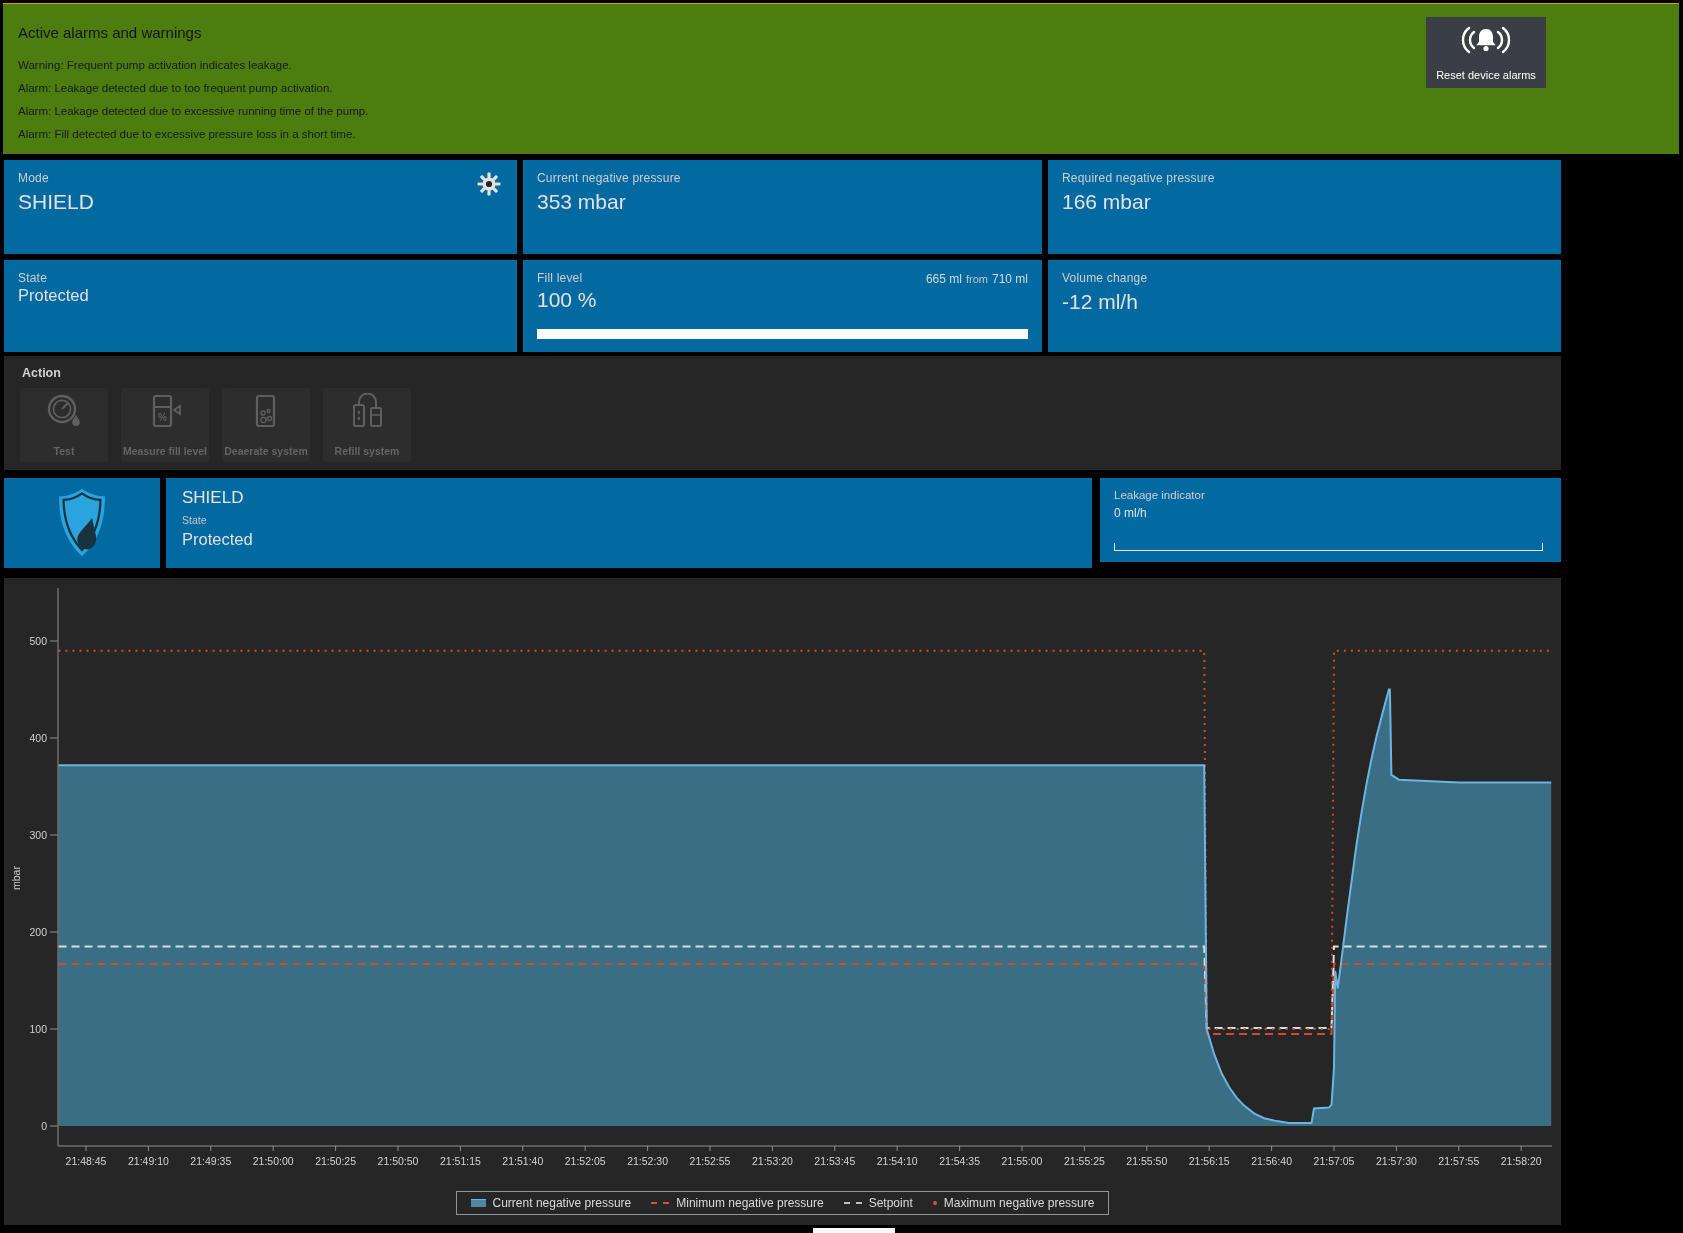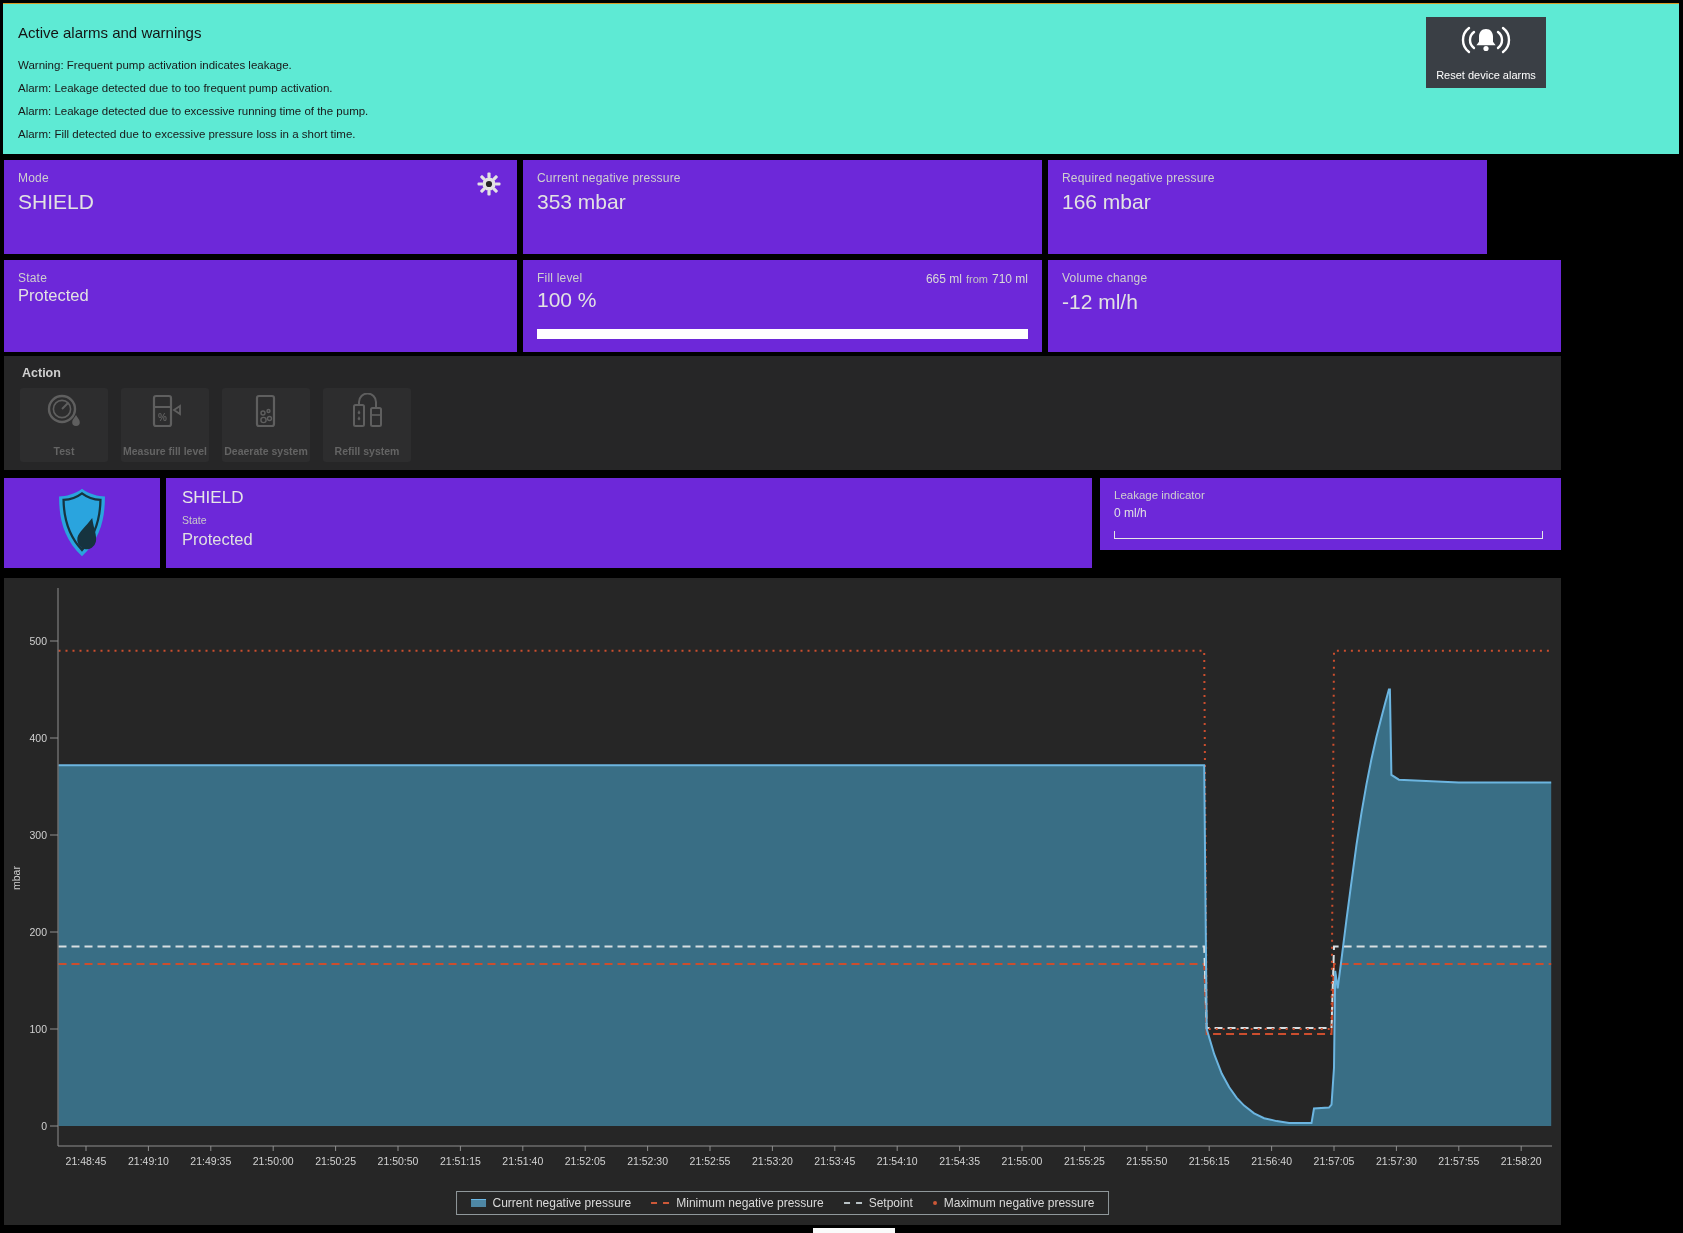--- a/index.html
+++ b/index.html
@@ -2,26 +2,26 @@
 <html><head>
 <meta charset="utf-8">
 <style>
   * { margin:0; padding:0; box-sizing:border-box; }
   html,body { background:#000; }
   body {
     width:1683px; height:1233px; position:relative; overflow:hidden;
     font-family:"Liberation Sans", sans-serif; color:#ddd;
   }
   .abs { position:absolute; }
-  .card { position:absolute; background:#6d28d9; }
+  .card { position:absolute; background:#0369a1; }
   .card-label { position:absolute; left:14px; top:11px; font-size:12px; color:#cfcfcf; letter-spacing:.2px; }
   .card-value { position:absolute; left:14px; top:30px; font-size:21px; font-weight:300; color:#e2e2e2; }
 
   
-  #banner { position:absolute; left:3px; top:3px; width:1676px; height:151px; background:#5eead4; border-top:1px solid #d79a25; }
+  #banner { position:absolute; left:3px; top:3px; width:1676px; height:151px; background:#4d7c0f; border-top:1px solid #d79a25; }
   #banner-title { position:absolute; left:15px; top:20px; font-size:15px; color:#141414; }
   .alarm-msg { position:absolute; left:15px; font-size:11.5px; color:#191919; }
   #reset-btn { position:absolute; right:133px; top:13px; width:120px; height:71px; background:#3a3f45; border-radius:0; cursor:pointer; text-align:center; }
   #reset-btn .lbl { position:absolute; bottom:7px; width:100%; font-size:11px; color:#fff; }
   #reset-btn svg { position:absolute; top:7px; left:50%; transform:translateX(-50%); }
 
   
   #fill-bar-track { position:absolute; left:14px; right:14px; bottom:13px; height:10px; background:#3a3a3a; }
   #fill-bar { height:100%; background:#fff; }
   #fill-meta { position:absolute; right:14px; top:12px; font-size:12px; color:#d8d8d8; }
@@ -31,21 +31,21 @@
   #action-panel { position:absolute; left:4px; top:356px; width:1557px; height:114px; background:#262627;font-weight:bold; }
   #action-label { position:absolute; left:18px; top:10px; font-size:12.5px; color:#d0d0d0; }
   #action-row { position:absolute; left:16px; top:32px; display:flex; gap:13px; }
   .action-btn { width:88px; height:74px; background:#2d2d2e; border-radius:3px; position:relative; }
   .action-btn svg { position:absolute; top:5px; left:50%; transform:translateX(-50%); }
   .action-btn .albl { position:absolute; bottom:5px; width:100%; text-align:center; font-size:10.5px; color:#646464; white-space:nowrap; }
 
   
   #shield-card { left:4px; top:478px; width:156px; height:90px; }
   #status-card { left:166px; top:478px; width:926px; height:90px; }
-  #leak-card   { left:1100px; top:478px; width:461px; height:72px; }
+  #leak-card   { left:1100px; top:478px; width:461px; height:84px; }
   #status-title { position:absolute; left:16px; top:10px; font-size:17px; font-weight:300; color:#e6e6e6; }
   #status-state-label { position:absolute; left:16px; top:36px; font-size:10.5px; color:#c9c9c9; }
   #status-state-value { position:absolute; left:16px; top:52px; font-size:16.5px; font-weight:300; color:#e0e0e0; }
   #leak-label { position:absolute; left:14px; top:11px; font-size:11.5px; color:#cfcfcf; }
   #leak-value { position:absolute; left:14px; top:28px; font-size:12px; font-weight:300; color:#e2e2e2; }
   #leak-gauge { position:absolute; left:14px; bottom:11px; width:429px; height:8px;
                 border-left:1px solid #e6e6e6; border-right:1px solid #e6e6e6; border-bottom:1px solid #e6e6e6; }
 
   
   #chart-panel { position:absolute; left:4px; top:578px; width:1557px; height:647px; background:#262626; }
@@ -106,21 +106,21 @@
     </g>
     <circle cx="12" cy="12" r="3.1" fill="#262627"></circle>
   </svg>
 </div>
 
 <div class="card" style="left:523px;top:160px;width:519px;height:94px;">
   <div class="card-label">Current negative pressure</div>
   <div class="card-value">353 mbar</div>
 </div>
 
-<div class="card" style="left:1048px;top:160px;width:439px;height:94px;">
+<div class="card" style="left:1048px;top:160px;width:513px;height:94px;">
   <div class="card-label">Required negative pressure</div>
   <div class="card-value">166 mbar</div>
 </div>
 
 <div class="card" style="left:4px;top:260px;width:513px;height:92px;">
   <div class="card-label">State</div>
   <div class="card-value" style="top:26px;font-size:16.5px;">Protected</div>
 </div>
 
 <div class="card" style="left:523px;top:260px;width:519px;height:92px;">

